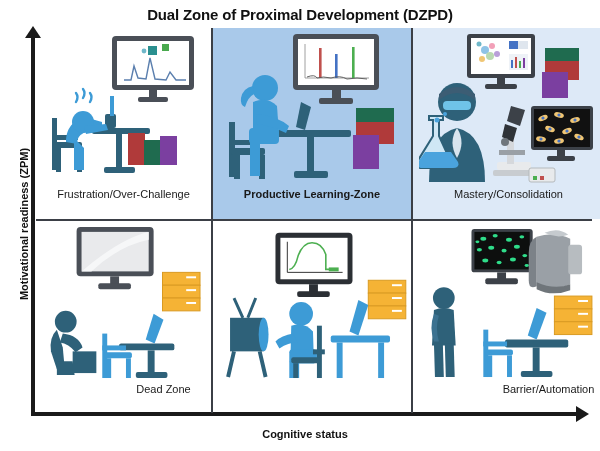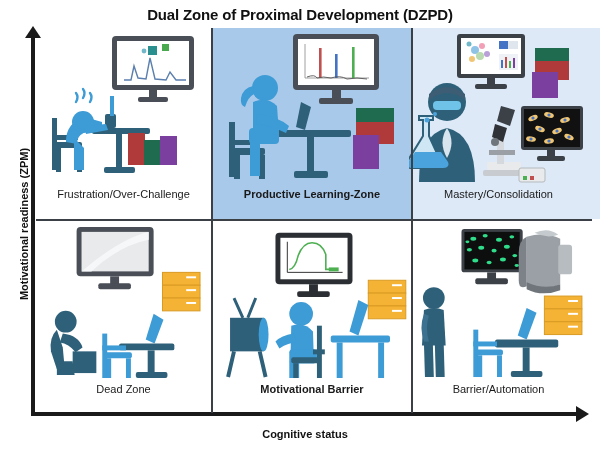--- a/index.html
+++ b/index.html
@@ -25,35 +25,35 @@
     font-size:11px;font-weight:bold;color:#111;}
 
   
   #grid{position:absolute;left:36px;top:28px;width:556px;height:385px;}
 
   .cell{position:absolute;box-sizing:border-box;}
   .cell-top{top:0;height:191px;}
   .cell-bot{top:193px;height:192px;}
   .col-1{left:0;width:175px;}
   .col-2{left:177px;width:198px;font-weight:bold;}
-  .col-3{left:373px;width:179px;text-decoration:underline;}
+  .col-3{left:383px;width:179px;text-decoration:underline;}
 
   #bg-middle-top{position:absolute;left:177px;top:0;width:198px;height:191px;background:#a9c9ea;}
   #bg-right-top{position:absolute;left:377px;top:0;width:215px;height:191px;background:#dde9f7;}
 
   .vline{position:absolute;width:2px;background:#3b3f46;}
   .hline{position:absolute;height:2px;background:#3b3f46;}
   #v1{left:175px;top:0;height:385px;}
   #v2{left:375px;top:0;height:385px;}
   #h1{left:0;top:191px;width:556px;}
 
   .cell-label{position:absolute;left:0;width:100%;text-align:center;
     font-size:11px;color:#1a1a1a;}
   .lbl-top{top:160px;text-align:center;}
-  .lbl-bot{top:162px;}
+  .lbl-bot{top:162px;margin-left:40px;}
 
   .art{position:absolute;left:0;top:2px;width:100%;height:156px;}
 </style>
 </head>
 <body>
 
 <div id="chart-title">Dual Zone of Proximal Development (DZPD)</div>
 
 <div id="y-axis-line"></div>
 <div id="y-axis-arrow"></div>
@@ -292,21 +292,20 @@
       <rect x="104" y="104" width="5" height="53" fill="#2e6179"></rect>
       <rect x="100" y="128" width="12" height="5" fill="#2e6179"></rect>
       <rect x="78" y="136" width="30" height="6" rx="2" fill="#2e6179"></rect>
       <rect x="80" y="142" width="5" height="15" fill="#2e6179"></rect>
 
       <rect x="118" y="114" width="60" height="7" rx="2" fill="#3d9bd6"></rect>
       <rect x="124" y="121" width="6" height="36" fill="#3d9bd6"></rect>
       <rect x="166" y="121" width="6" height="36" fill="#3d9bd6"></rect>
       <path d="M146 78 l10 5 l-10 31 l-9 -4z" fill="#3d9bd6"></path>
     </svg>
-    <div class="cell-label lbl-bot">Motivational Barrier</div>
   </div>
 
   <div class="cell cell-bot col-3">
     <svg class="art" viewBox="0 0 179 158">
 
       <rect x="52" y="6" width="62" height="44" rx="3" fill="#3c4148"></rect>
       <rect x="55" y="9" width="56" height="38" fill="#0d0f0e"></rect>
       <g fill="#2fdd8a">
         <ellipse cx="64" cy="16" rx="3" ry="2"></ellipse>
           <ellipse cx="76" cy="13" rx="2.6" ry="1.8"></ellipse>

